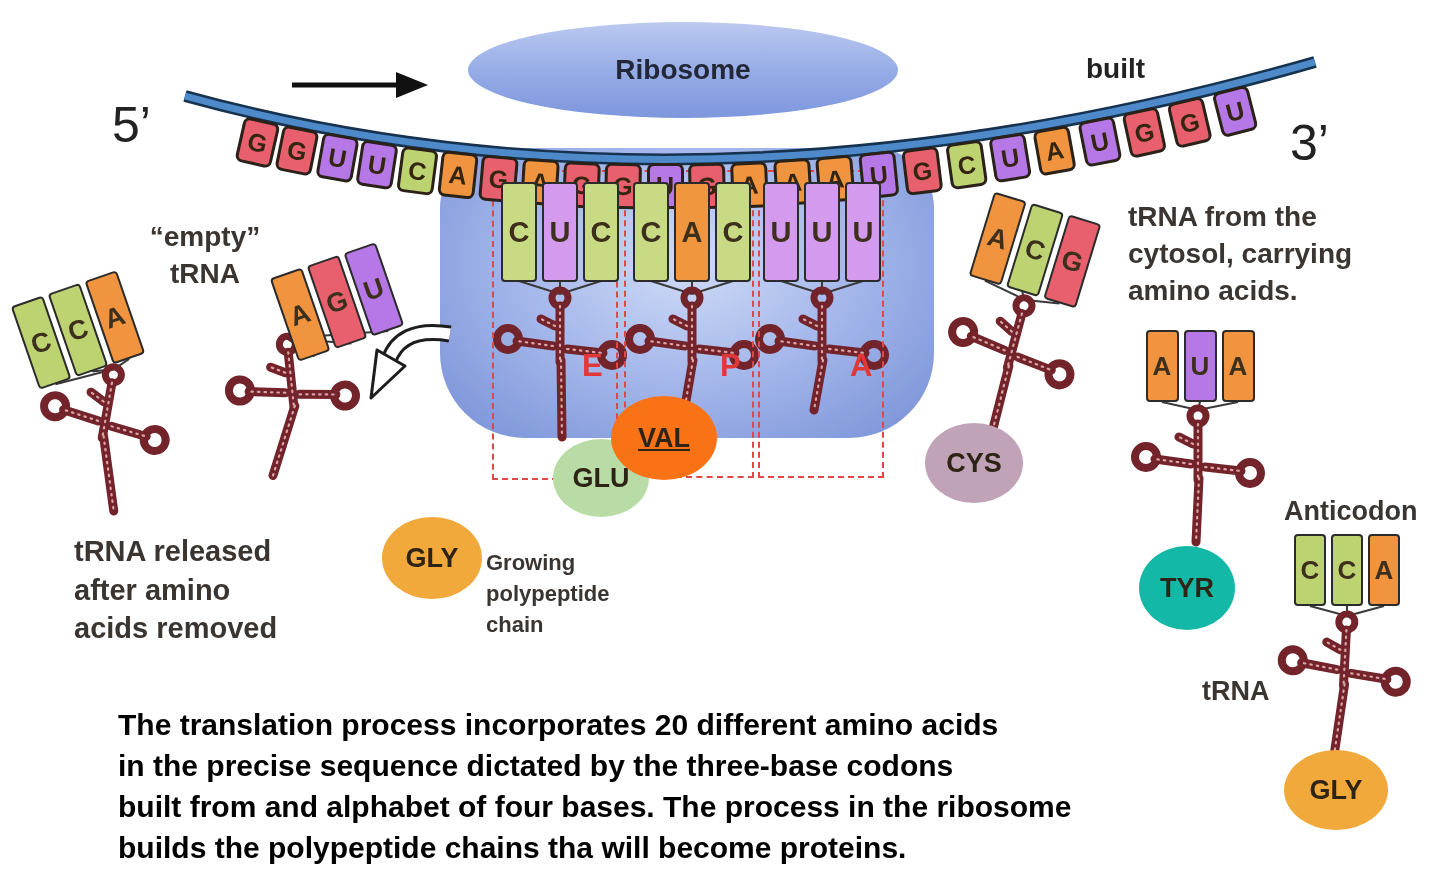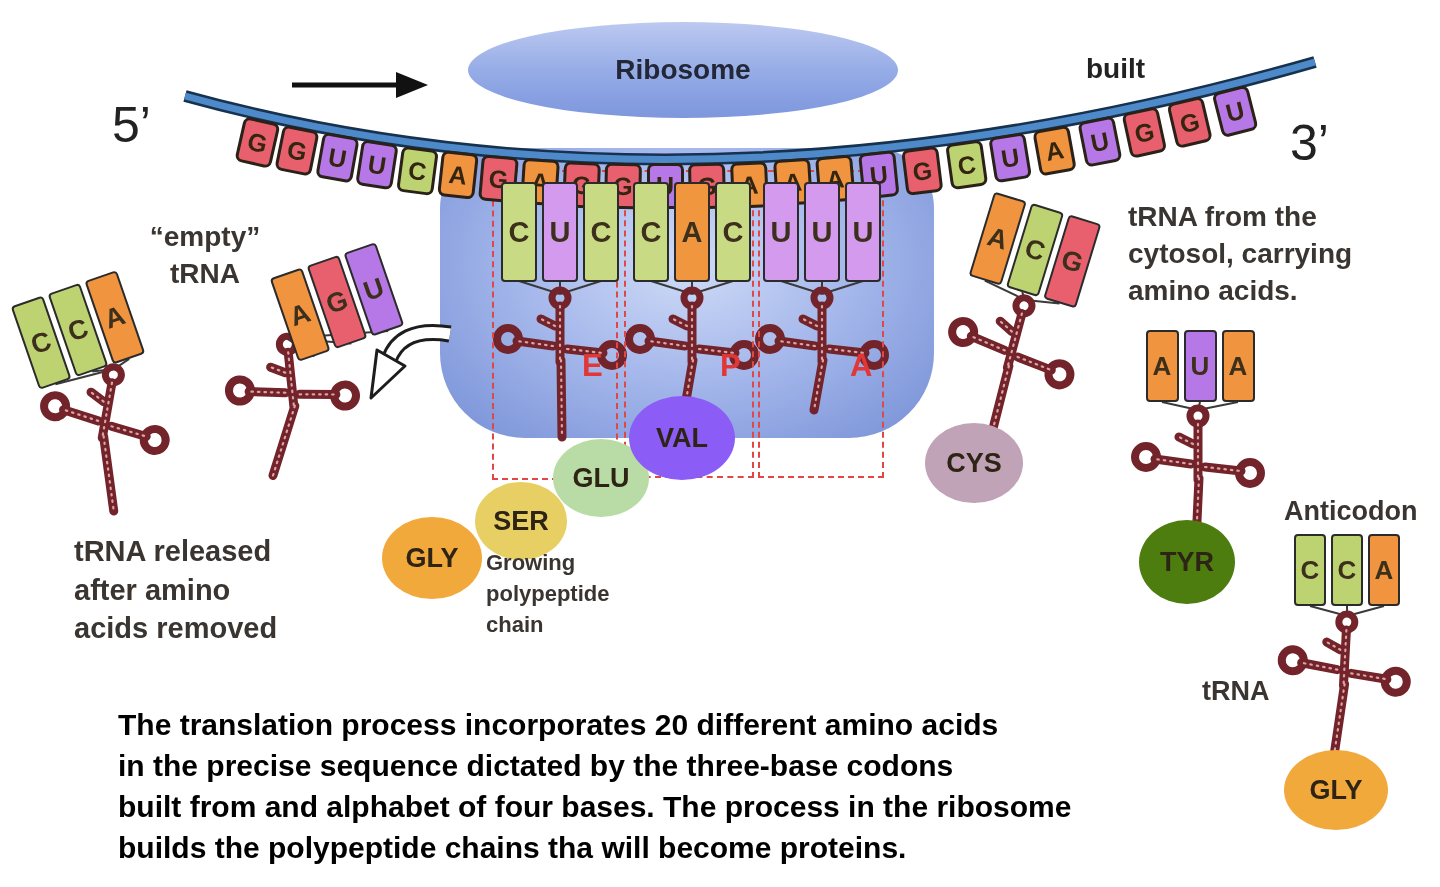--- a/index.html
+++ b/index.html
@@ -131,25 +131,24 @@
 
   <div class="sitebox" style="left:492px;top:170px;width:126px;height:310px;"></div>
   <div class="sitebox" style="left:624px;top:170px;width:130px;height:308px;"></div>
   <div class="sitebox" style="left:758px;top:170px;width:126px;height:308px;"></div>
 
   <div class="siteletter" style="left:582px;top:348px;">E</div>
   <div class="siteletter" style="left:720px;top:348px;">P</div>
   <div class="siteletter" style="left:850px;top:348px;">A</div>
 
   <div class="amino" id="am-gly" style="left: 382px; top: 517px; width: 100px; height: 82px; background: rgb(242, 169, 59);">GLY</div>
-  <div class="amino" id="am-ser" style="left: 475px; top: 482px; width: 92px; height: 78px; background: rgb(231, 207, 99);">SER</div>
   <div class="amino" id="am-glu" style="left: 553px; top: 439px; width: 96px; height: 78px; background: rgb(185, 220, 166);">GLU</div>
-  <div class="amino" id="am-val" style="left: 629px; top: 396px; width: 106px; height: 84px; background: #8b5cf6;">VAL</div>
+  <div class="amino" id="am-val" style="left: 611px; top: 396px; width: 106px; height: 84px; background: #f97316; text-decoration: underline;">VAL</div>
   <div class="amino" id="am-cys" style="left: 925px; top: 423px; width: 98px; height: 80px; background: rgb(192, 163, 182);">CYS</div>
-  <div class="amino" id="am-tyr" style="left: 1139px; top: 520px; width: 96px; height: 84px; background: #4d7c0f;">TYR</div>
+  <div class="amino" id="am-tyr" style="left: 1139px; top: 546px; width: 96px; height: 84px; background: #14b8a6;">TYR</div>
   <div class="amino" id="am-gly2" style="left: 1284px; top: 750px; width: 104px; height: 80px; background: rgb(242, 169, 59);">GLY</div>
 
   <div class="txt layer5" style="left:112px;top:92px;font-size:50px;font-weight:normal;color:#222;">5’</div>
   <div class="txt layer5" style="left:1290px;top:110px;font-size:50px;font-weight:normal;color:#222;">3’</div>
   <div class="txt layer5" style="left:468px;top:22px;width:430px;height:96px;display:flex;align-items:center;justify-content:center;font-size:28px;color:#232838;">Ribosome</div>
   <div class="txt layer5" style="left:1086px;top:50px;font-size:28px;color:#222;">built</div>
   <div class="txt layer5" style="left:138px;top:218px;width:134px;text-align:center;font-size:28px;">“empty”
 tRNA</div>
   <div class="txt layer5" style="left:74px;top:532px;font-size:29px;">tRNA released
 after amino

